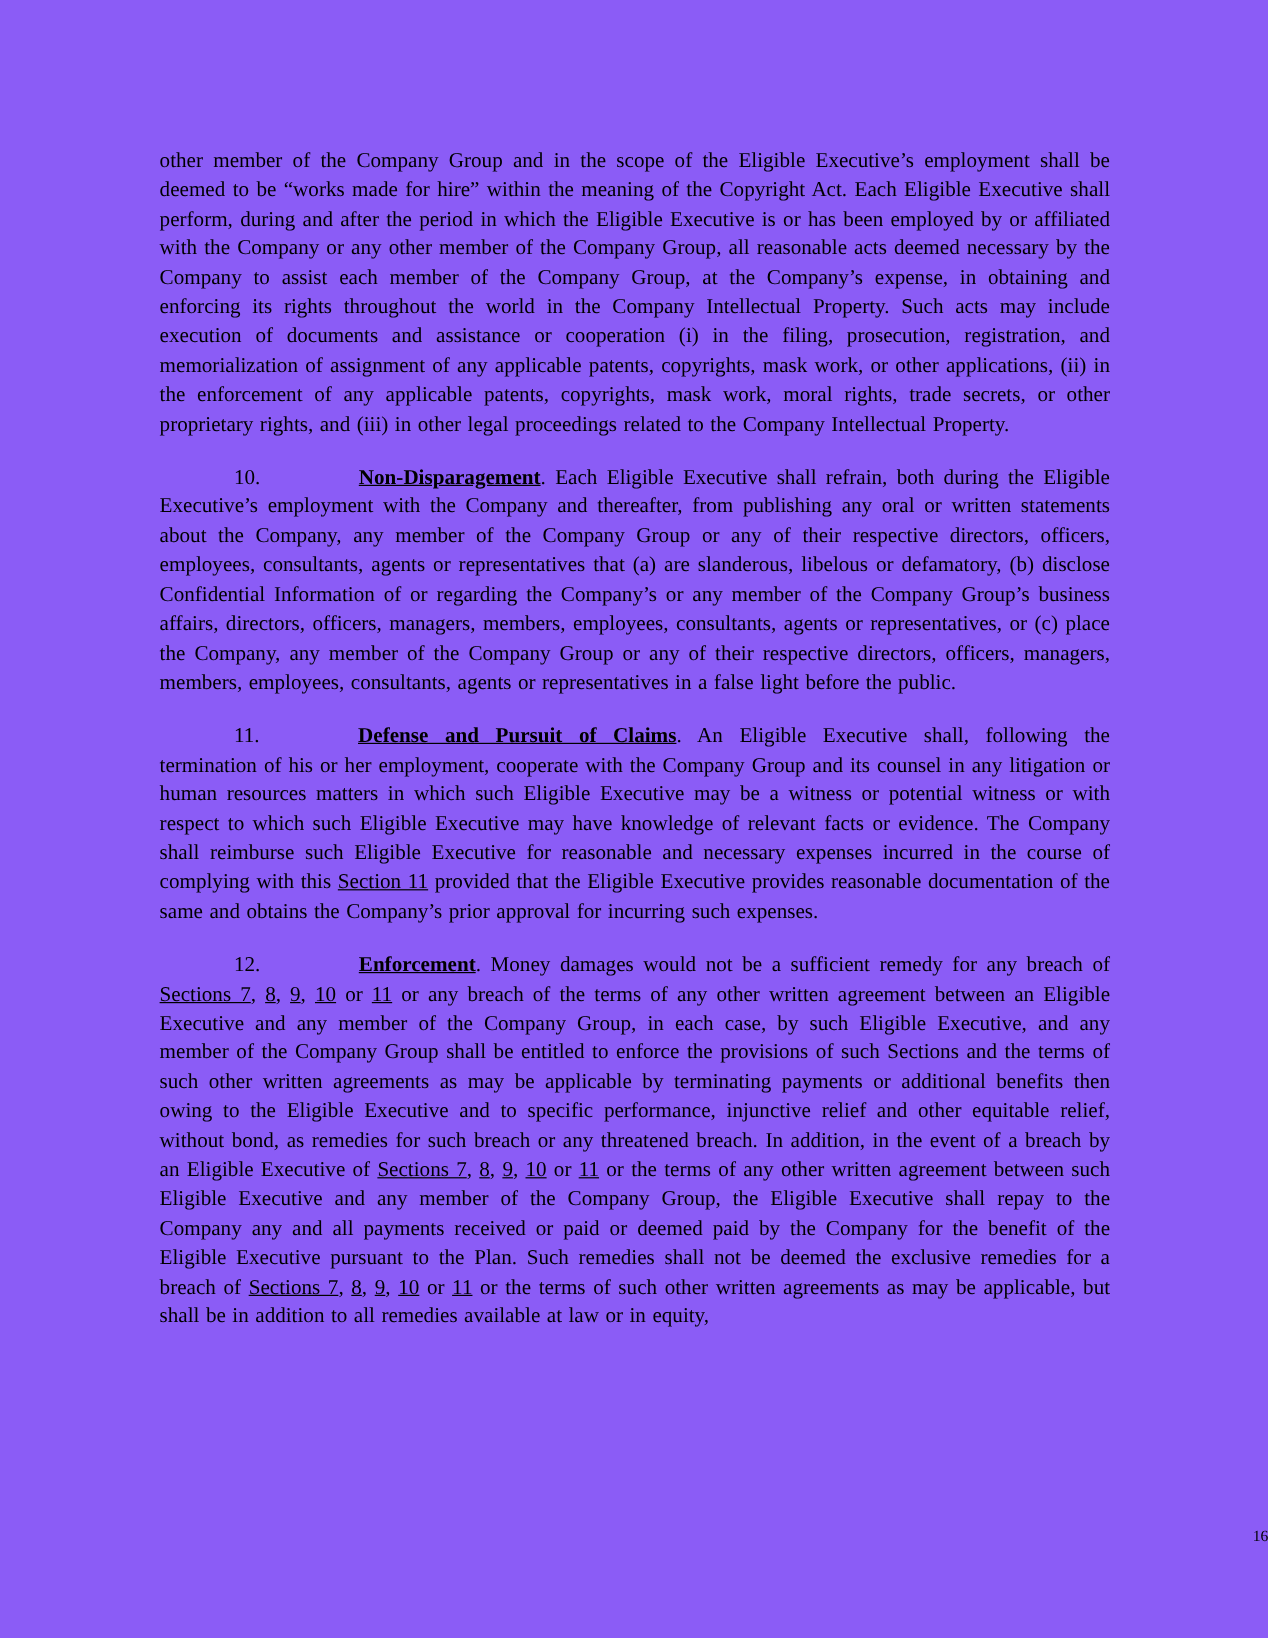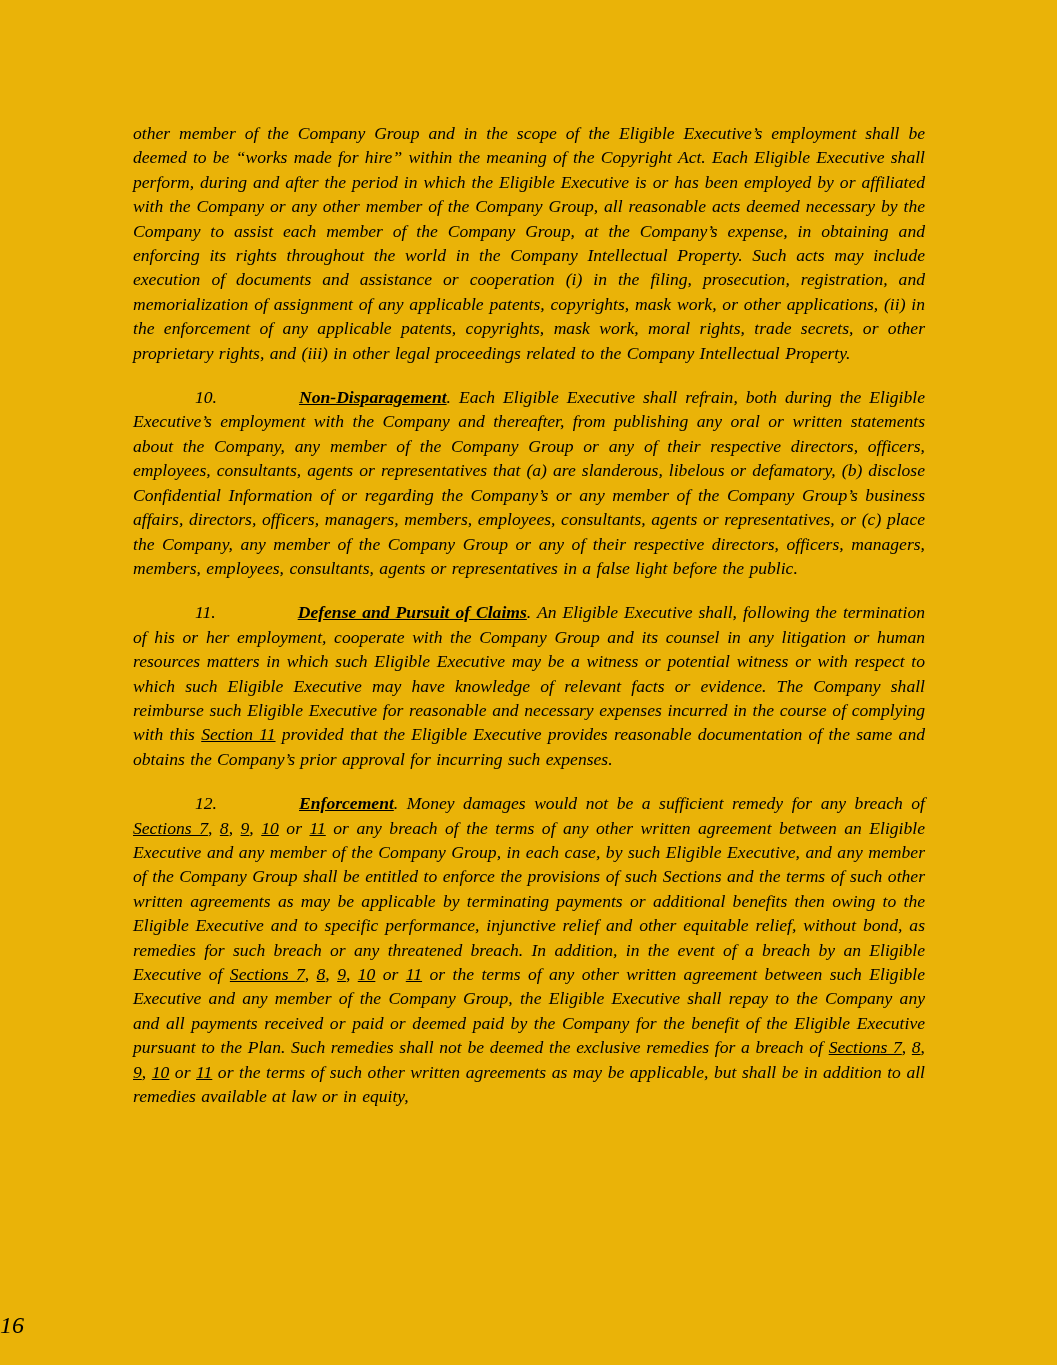--- a/index.html
+++ b/index.html
@@ -8,22 +8,21 @@
     width: 1057px;
     height: 1365px;
     position: relative;
     font-family: "Liberation Serif", "DejaVu Serif", serif;
     color: #000000;
     overflow: hidden;
   }
   .page {
     position: absolute;
     inset: 0;
-    background: #eab308;
-    font-style: italic;
+    background: #8b5cf6;
   }
   .content {
     position: absolute;
     left: 133px;
     top: 121px;
     width: 792px;
   }
   .para {
     font-size: 17.6px;
     line-height: 24.4px;
@@ -32,23 +31,23 @@
   }
   .para + .para { margin-top: 20px; }
   .para.indent { text-indent: 62px; }
   .tab { display: inline-block; width: 34px; }
   .bold { font-weight: bold; margin-left: 48px; }
   .underline { text-decoration: underline; }
   .page-number {
     position: absolute;
     left: 0;
     right: 0;
-    top: 1312px;
-    text-align: left;
-    font-size: 24px;
+    top: 1272px;
+    text-align: right;
+    font-size: 13px;
   }
 </style>
 </head>
 <body>
 
 <div class="page">
   <div class="content" id="paragraphs">
       <p class="para"><span>other member of the Company Group and in the scope of the Eligible Executive’s employment shall be deemed to be “works made for hire” within the meaning of the Copyright Act. Each Eligible Executive shall perform, during and after the period in which the Eligible Executive is or has been employed by or affiliated with the Company or any other member of the Company Group, all reasonable acts deemed necessary by the Company to assist each member of the Company Group, at the Company’s expense, in obtaining and enforcing its rights throughout the world in the Company Intellectual Property. Such acts may include execution of documents and assistance or cooperation (i) in the filing, prosecution, registration, and memorialization of assignment of any applicable patents, copyrights, mask work, or other applications, (ii) in the enforcement of any applicable patents, copyrights, mask work, moral rights, trade secrets, or other proprietary rights, and (iii) in other legal proceedings related to the Company Intellectual Property.</span></p>
       <p class="para indent"><span>10.</span><span class="tab"></span><span class="bold underline">Non-Disparagement</span><span>. Each Eligible Executive shall refrain, both during the Eligible Executive’s employment with the Company and thereafter, from publishing any oral or written statements about the Company, any member of the Company Group or any of their respective directors, officers, employees, consultants, agents or representatives that (a) are slanderous, libelous or defamatory, (b) disclose Confidential Information of or regarding the Company’s or any member of the Company Group’s business affairs, directors, officers, managers, members, employees, consultants, agents or representatives, or (c) place the Company, any member of the Company Group or any of their respective directors, officers, managers, members, employees, consultants, agents or representatives in a false light before the public.</span></p>
       <p class="para indent"><span>11.</span><span class="tab"></span><span class="bold underline">Defense and Pursuit of Claims</span><span>. An Eligible Executive shall, following the termination of his or her employment, cooperate with the Company Group and its counsel in any litigation or human resources matters in which such Eligible Executive may be a witness or potential witness or with respect to which such Eligible Executive may have knowledge of relevant facts or evidence. The Company shall reimburse such Eligible Executive for reasonable and necessary expenses incurred in the course of complying with this </span><span class="underline">Section 11</span><span> provided that the Eligible Executive provides reasonable documentation of the same and obtains the Company’s prior approval for incurring such expenses.</span></p>

